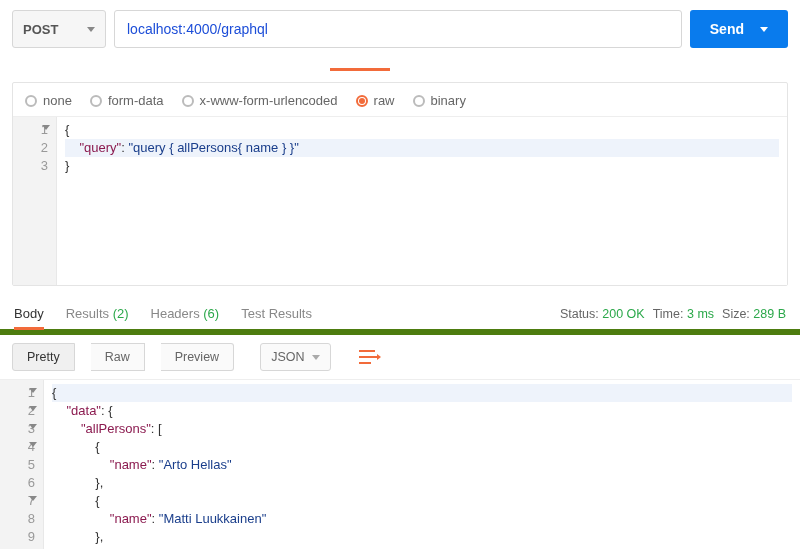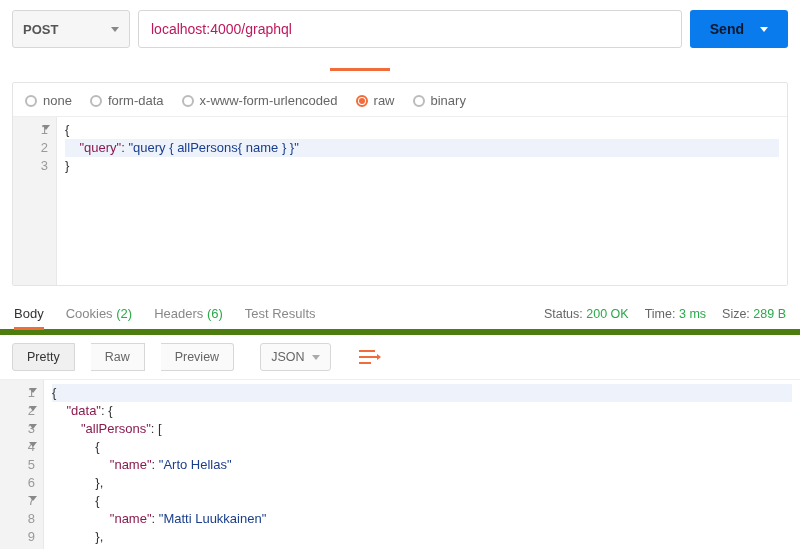--- a/index.html
+++ b/index.html
@@ -1,23 +1,23 @@
 <!DOCTYPE html>
 <html><head>
 <meta charset="utf-8">
 <style>
 * { box-sizing: border-box; margin: 0; padding: 0; font-family: -apple-system, BlinkMacSystemFont, "Segoe UI", Helvetica, Arial, sans-serif; }
 body { background: #fff; width: 800px; height: 549px; overflow: hidden; font-size: 13px; color: #555; }
 
 .top-bar { display: flex; padding: 10px 12px 8px; gap: 8px; align-items: stretch; }
-.method-dd { border: 1px solid #d7d7d7; background: #f6f6f6; border-radius: 3px; display: flex; align-items: center; padding: 0 10px; width: 118px; justify-content: space-between; cursor: pointer; }
+.method-dd { border: 1px solid #d7d7d7; background: #f6f6f6; border-radius: 3px; display: flex; align-items: center; padding: 0 10px; width: 94px; justify-content: space-between; cursor: pointer; }
 .method-label { font-weight: 600; color: #555; font-size: 13px; }
 .caret { width: 0; height: 0; border-left: 4px solid transparent; border-right: 4px solid transparent; border-top: 5px solid #888; }
-.url-input { flex: 1; border: 1px solid #d7d7d7; border-radius: 3px; padding: 0 12px; font-size: 14px; color: #be185d; outline: none; height: 38px; }
-.send-btn { background: #097bed; color: #0f172a; border: none; border-radius: 3px; padding: 0 20px; font-size: 14px; font-weight: 600; display: flex; align-items: center; gap: 14px; cursor: pointer; height: 38px; }
+.url-input { flex: 1; border: 1px solid #d7d7d7; border-radius: 3px; padding: 0 12px; font-size: 14px; color: #1d4ed8; outline: none; height: 38px; }
+.send-btn { background: #097bed; color: #ffffff; border: none; border-radius: 3px; padding: 0 20px; font-size: 14px; font-weight: 600; display: flex; align-items: center; gap: 14px; cursor: pointer; height: 38px; }
 .send-btn .caret { border-top-color: #fff; border-left-width:4px; border-right-width:4px; border-top-width:5px; margin-left: 2px; }
 
 .tab-strip { height: 18px; position: relative; margin-top: 2px; }
 .active-tab-marker { position: absolute; left: 330px; width: 60px; height: 3px; background: #f26b3a; top: 10px; }
 
 .content-panel { border: 1px solid #e4e4e4; margin: 6px 12px 0; border-radius: 2px; }
 .body-type-row { display: flex; align-items: center; gap: 18px; padding: 10px 12px 8px; border-bottom: 1px solid #eee; }
 .radio-item { display: flex; align-items: center; gap: 6px; cursor: pointer; }
 .radio-dot { width: 12px; height: 12px; border-radius: 50%; border: 2px solid #bbb; position: relative; }
 .radio-dot.sel { border-color: #f26b3a; }
@@ -36,21 +36,21 @@
 .tok-brace { color: #333; }
 .tok-key { color: #8b1a4f; }
 .tok-str { color: #1a3e8b; }
 .tok-colon { color: #333; }
 
 .response-header { display: flex; align-items: center; padding: 10px 14px 8px; gap: 22px; border-bottom: 6px solid #4d7c0f; margin-top: 10px; }
 .resp-tab { color: #888; cursor: pointer; font-size: 13px; }
 .resp-tab.active { color: #333; position: relative; }
 .resp-tab.active::after { content:''; position:absolute; left:0; right:0; bottom:-9px; height:3px; background:#f26b3a; }
 .count-badge { color: #2ba84a; }
-.resp-meta { margin-left: auto; display: flex; gap: 16px; font-size: 12.5px; color: #666; }
+.resp-meta { margin-left: auto; display: flex; gap: 8px; font-size: 12.5px; color: #666; }
 .meta-val { color: #2ba84a; }
 
 .format-row { display: flex; align-items: center; gap: 16px; padding: 8px 12px; border-bottom: 1px solid #eee; }
 .pill { padding: 6px 14px; border: 1px solid #d7d7d7; background: #fafafa; font-size: 12.5px; color: #666; cursor: pointer; }
 .pill.first { border-radius: 3px 0 0 3px; }
 .pill.last { border-radius: 0 3px 3px 0; border-left: none; }
 .pill.mid { border-left: none; }
 .pill.active { background: #f0f0f0; color: #333; }
 .json-dd { margin-left: 10px; padding: 6px 10px; border: 1px solid #d7d7d7; background: #fafafa; border-radius: 3px; display: flex; align-items: center; gap: 8px; font-size: 12.5px; color: #666; cursor: pointer; }
 .wrap-icon { margin-left: 12px; width: 22px; height: 18px; cursor: pointer; position: relative; }
@@ -116,21 +116,21 @@
       <div class="cl"><span class="tok-brace">{</span></div>
       <div class="cl cursor-line">    <span class="tok-key">"query"</span><span class="tok-colon">: </span><span class="tok-str">"query { allPersons{ name } }"</span></div>
       <div class="cl"><span class="tok-brace">}</span></div>
     </div>
   </div>
 </div>
 
 <div class="response-header">
   <span class="resp-tab active">Body</span>
   <span class="resp-tab">
-    <span>Cookies</span>
+    <span>Results</span>
     <span class="count-badge">(2)</span>
   </span>
   <span class="resp-tab">
     <span>Headers</span>
     <span class="count-badge">(6)</span>
   </span>
   <span class="resp-tab">Test Results</span>
   <div class="resp-meta">
     <span><span>Status:</span> <span class="meta-val">200 OK</span></span>
     <span><span>Time:</span> <span class="meta-val">3 ms</span></span>

